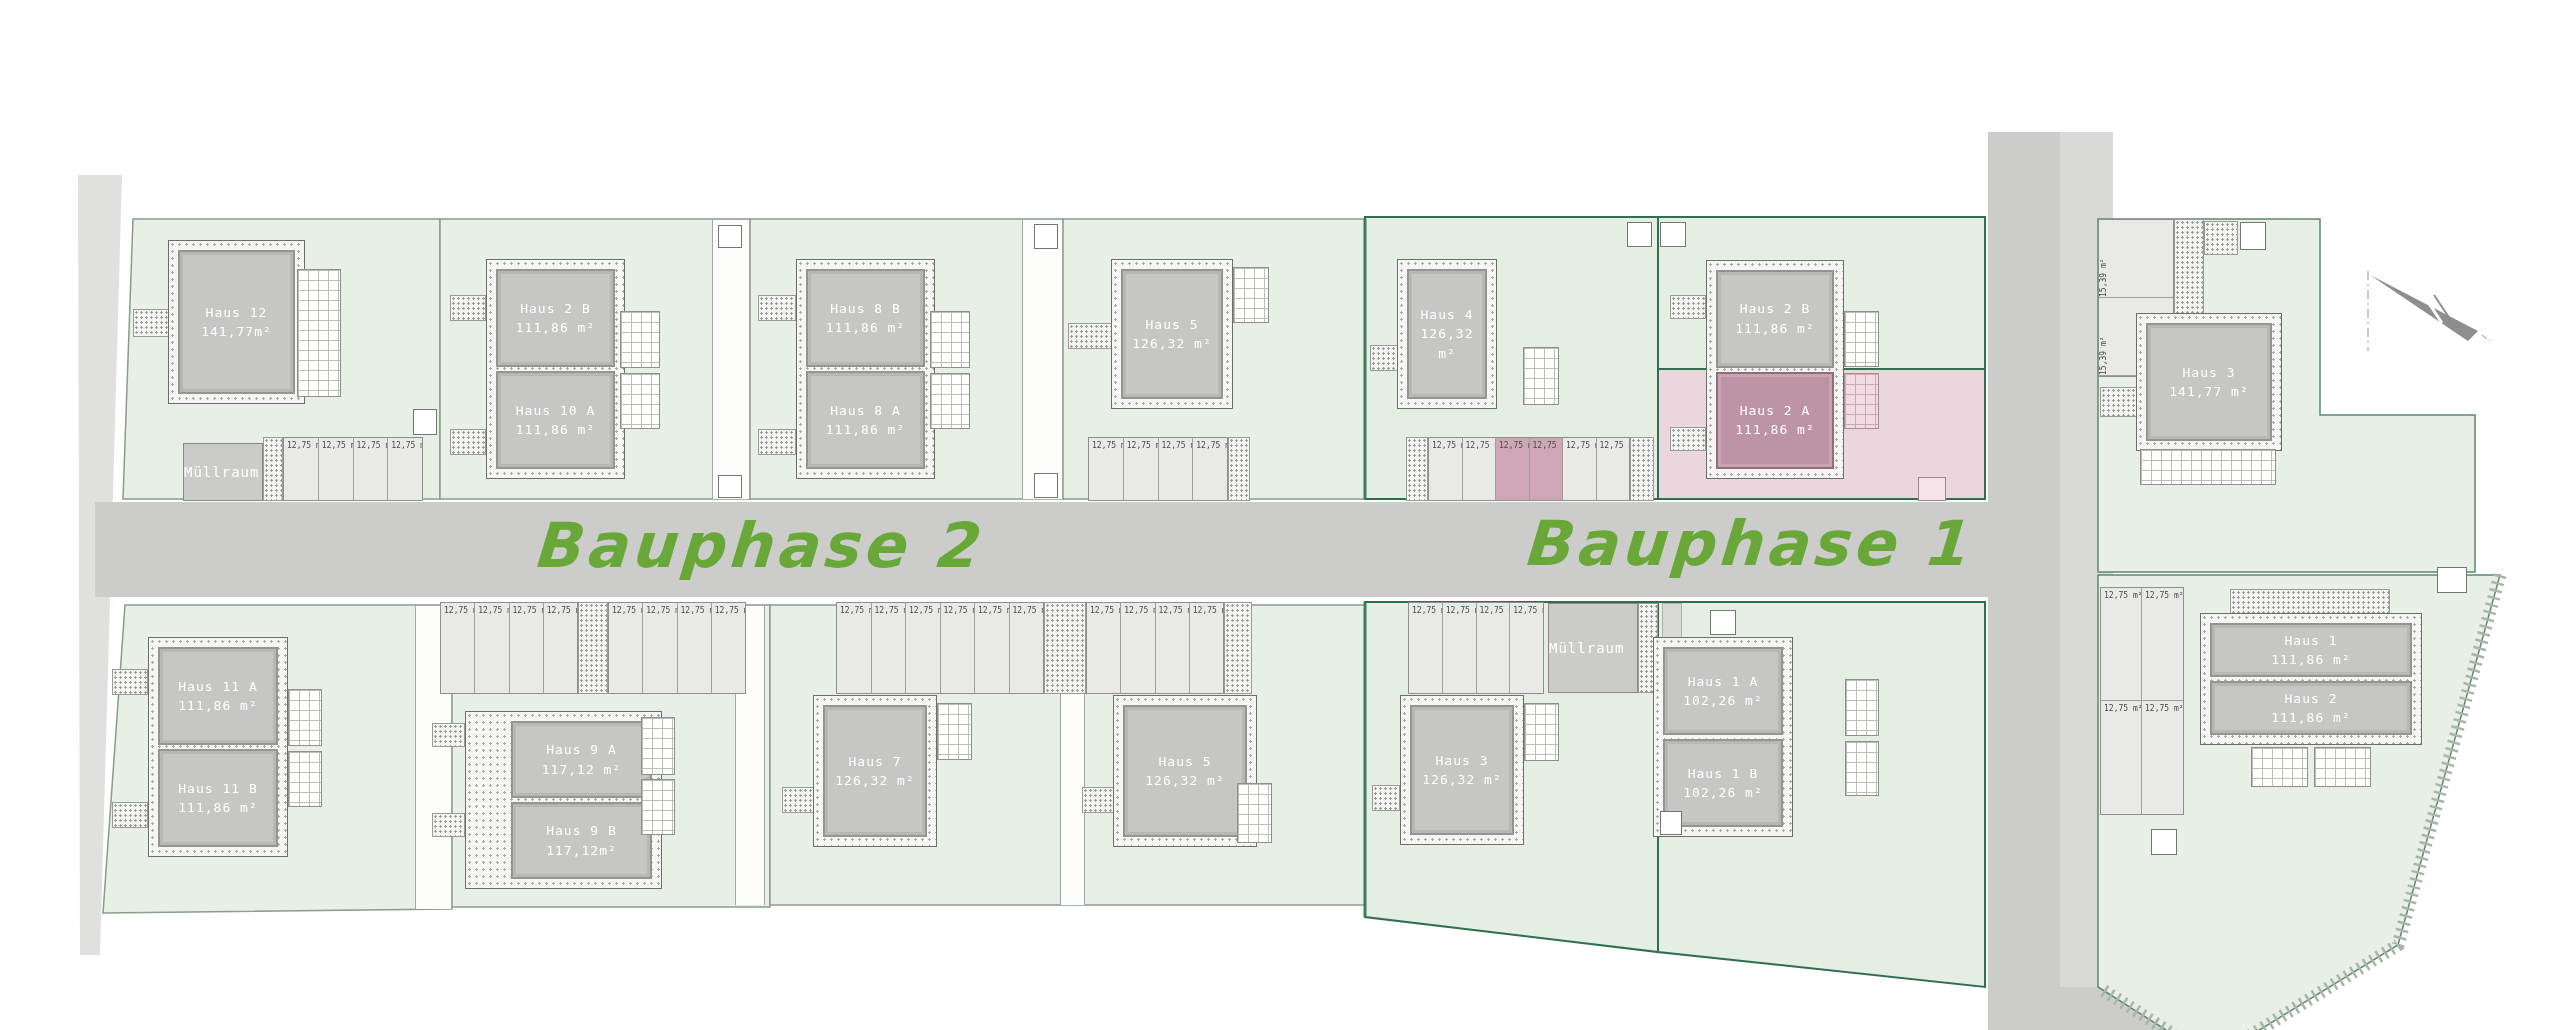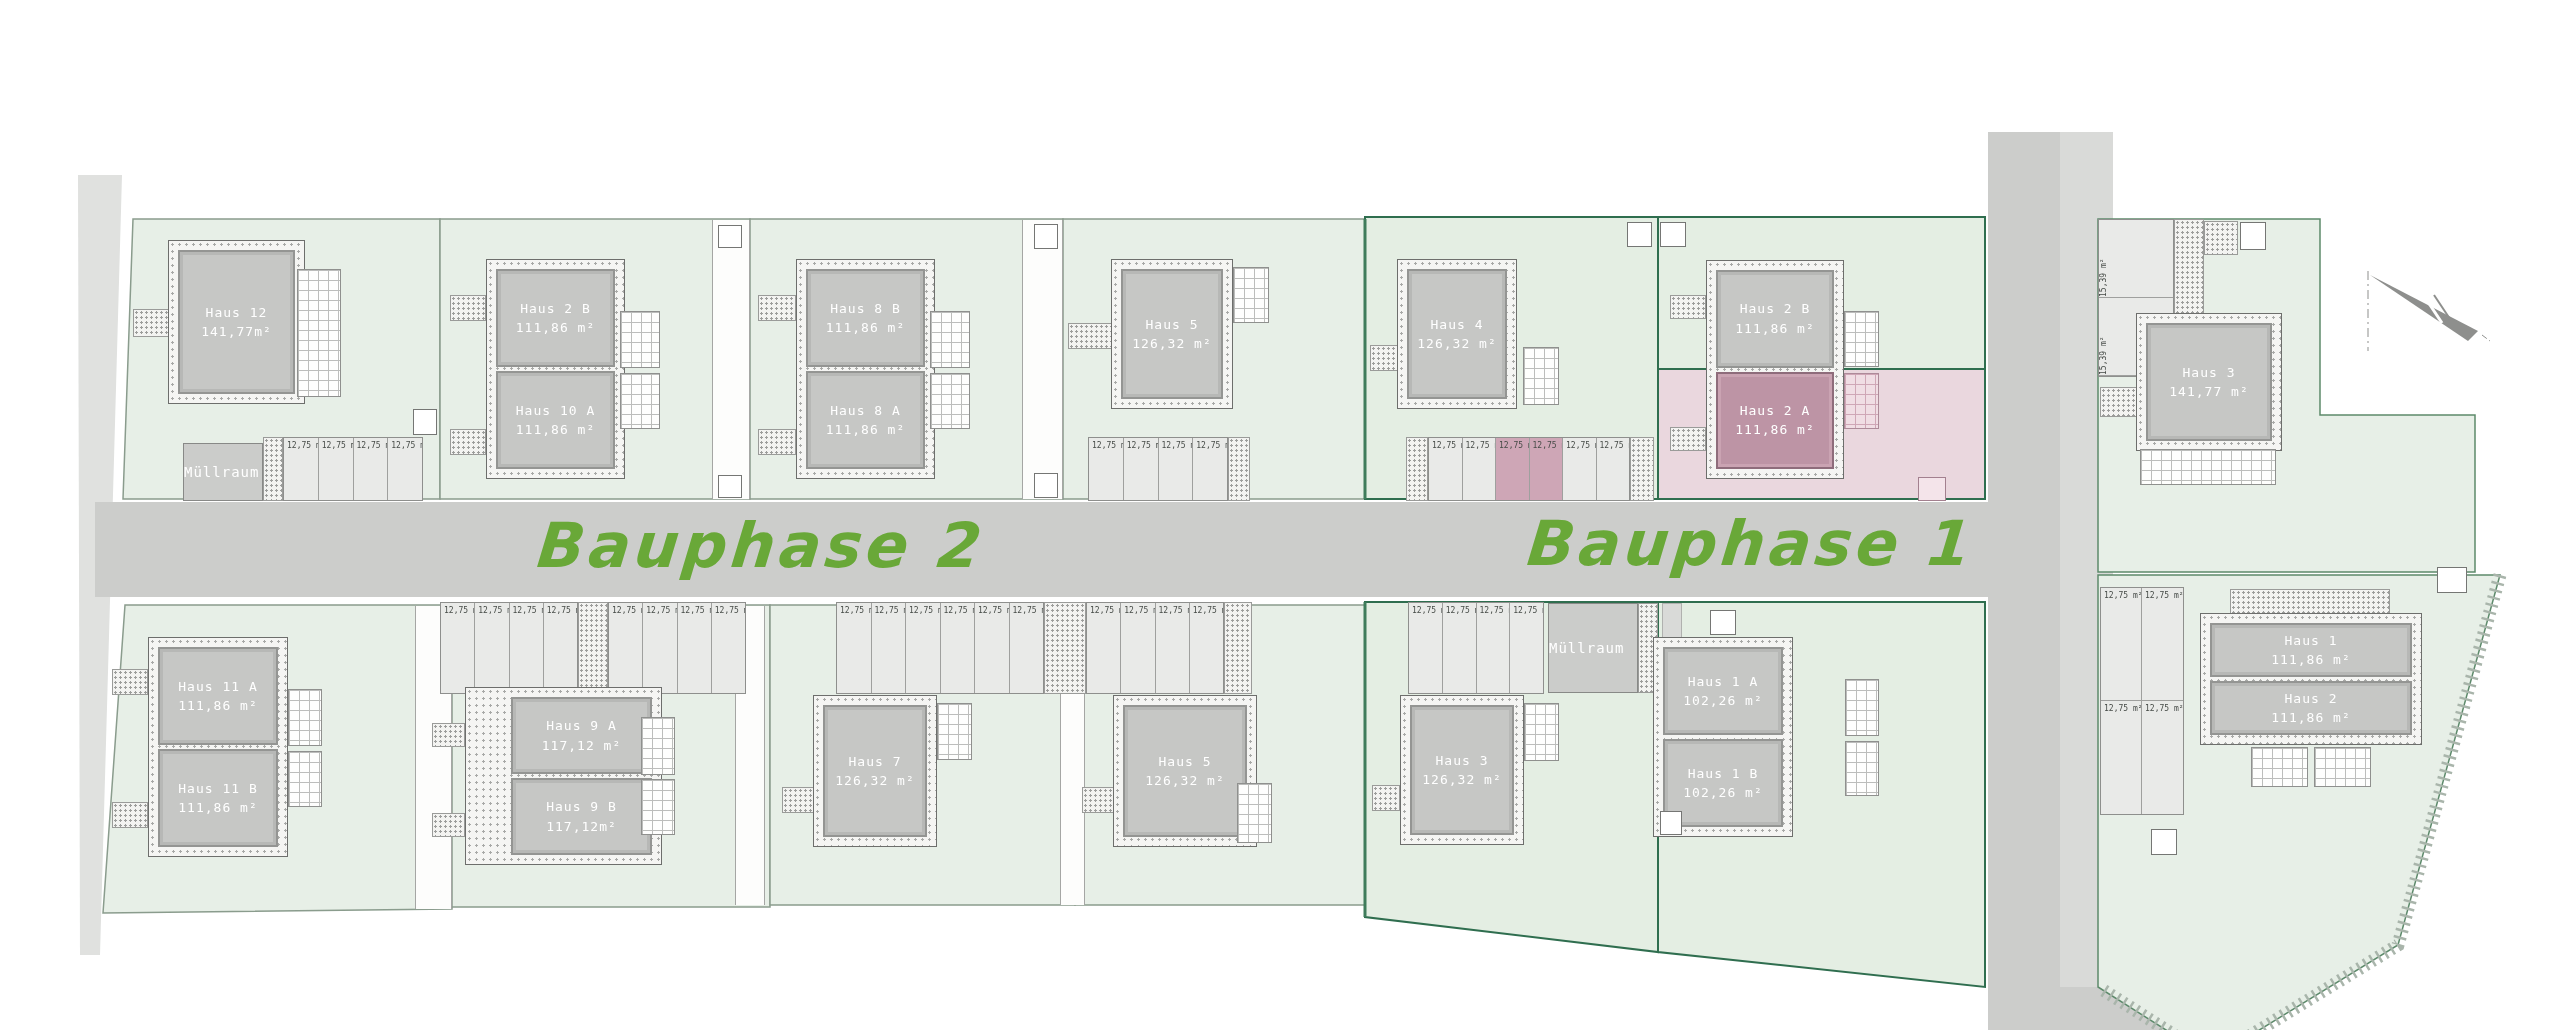--- a/index.html
+++ b/index.html
@@ -147,21 +147,21 @@
     <div class="hbody">
       <div class="hlabel">
           <span>Haus 5</span>
           <span>126,32 m²</span>
         </div>
     </div>
   </div>
   <div class="terr" style="left:1233px;top:220px;width:36px;height:56px;"></div>
 
   <div class="walk" style="left:1370px;top:298px;width:28px;height:26px;"></div>
-  <div class="ring" style="left:1397px;top:212px;width:120px;height:150px;">
+  <div class="ring" style="left:1397px;top:212px;width:100px;height:150px;">
     <div class="hbody">
       <div class="hlabel">
           <span>Haus 4</span>
           <span>126,32 m²</span>
         </div>
     </div>
   </div>
   <div class="terr" style="left:1523px;top:300px;width:36px;height:58px;"></div>
 
   <div class="walk" style="left:1670px;top:248px;width:36px;height:24px;"></div>
@@ -274,21 +274,21 @@
           <span>Haus 11 B</span>
           <span>111,86 m²</span>
         </div>
     </div>
   </div>
   <div class="terr" style="left:288px;top:642px;width:34px;height:57px;"></div>
   <div class="terr" style="left:288px;top:704px;width:34px;height:56px;"></div>
 
   <div class="walk" style="left:432px;top:676px;width:33px;height:24px;"></div>
   <div class="walk" style="left:432px;top:766px;width:33px;height:24px;"></div>
-  <div class="ring" style="left:465px;top:640px;width:197px;height:178px;padding-left:45px;">
+  <div class="ring" style="left:465px;top:664px;width:197px;height:178px;padding-left:45px;">
     <div class="hbody">
       <div class="hlabel">
           <span>Haus 9 A</span>
           <span>117,12 m²</span>
         </div>
     </div>
     <div class="hbody">
       <div class="hlabel">
           <span>Haus 9 B</span>
           <span>117,12m²</span>

